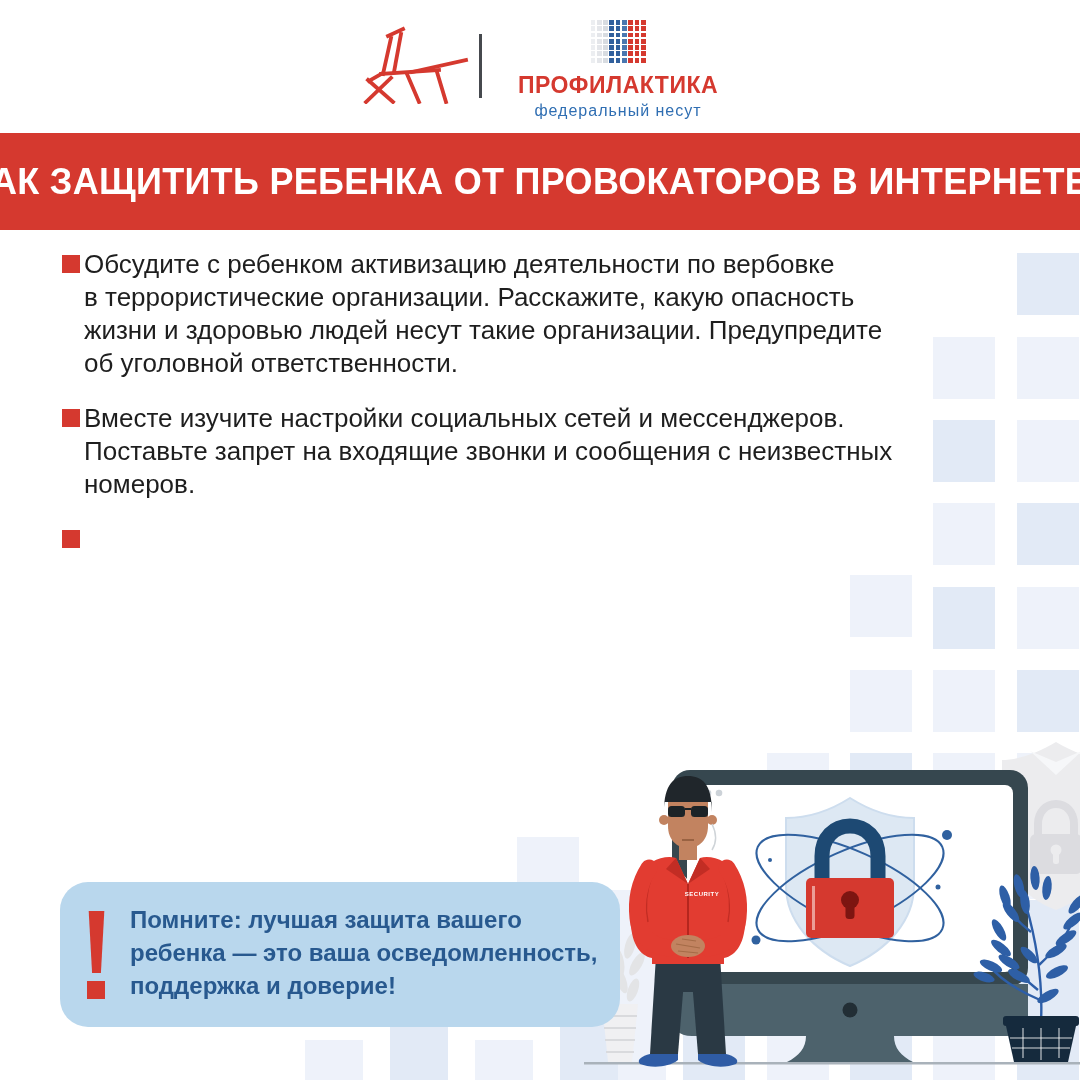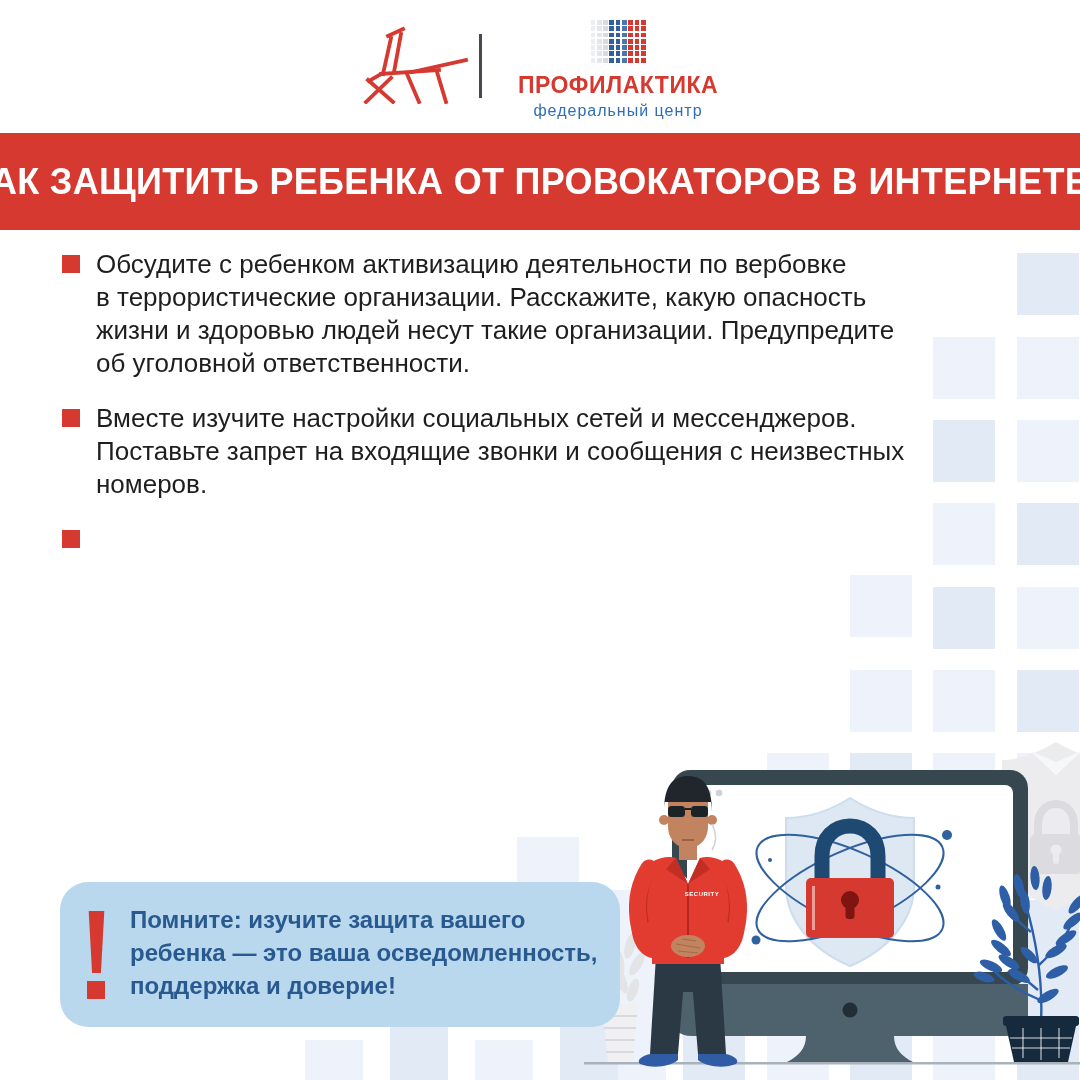--- a/index.html
+++ b/index.html
@@ -18,21 +18,21 @@
   .logo-grid{display:grid;grid-template-columns:repeat(9,4.8px);grid-auto-rows:4.8px;gap:1.5px;
              width:55px;margin:0 auto;}
   .brand-name{margin-top:9px;font-size:23px;font-weight:bold;color:var(--accent-red);letter-spacing:.5px;}
   .brand-sub{margin-top:3px;font-size:16px;color:var(--brand-blue);letter-spacing:1px;}
   
   .banner{position:absolute;left:0;top:133px;width:1080px;height:97px;background:var(--banner-red);
           z-index:2;display:flex;align-items:center;justify-content:center;}
   .banner h1{margin:0;color:#fff;font-size:36px;font-weight:bold;letter-spacing:.3px;white-space:nowrap;}
   
   .tips{position:absolute;left:62px;top:248px;width:965px;margin:0;padding:0;list-style:none;z-index:2;}
-  .tip{display:flex;gap:16px;margin-bottom:22px;}
+  .tip{display:flex;gap:4px;margin-bottom:22px;}
   .tip-bullet{flex:0 0 18px;width:18px;height:18px;margin-top:7px;background:var(--accent-red);}
   .tip-text{margin:0;font-size:26px;line-height:33px;color:#1e1e1e;white-space:pre-line;}
   
   .callout{position:absolute;left:60px;top:882px;width:560px;height:145px;border-radius:28px;
            background:var(--callout-bg);z-index:3;}
   .excl-bar{position:absolute;left:88px;top:911px;width:17px;height:62px;background:var(--accent-red);
             clip-path:polygon(4% 0,96% 0,76% 100%,24% 100%);z-index:4;}
   .excl-dot{position:absolute;left:87px;top:981px;width:18px;height:18px;background:var(--accent-red);z-index:4;}
   .callout-text{position:absolute;left:130px;top:903px;width:475px;margin:0;z-index:4;
                 font-size:24px;line-height:33px;font-weight:bold;color:var(--callout-text);white-space:pre-line;}
@@ -157,21 +157,21 @@
           <div style="background: rgb(228, 230, 234);"></div>
           <div style="background: rgb(216, 220, 225);"></div>
           <div style="background: rgb(49, 96, 157);"></div>
           <div style="background: rgb(49, 96, 157);"></div>
           <div style="background: rgb(74, 119, 176);"></div>
           <div style="background: rgb(213, 57, 47);"></div>
           <div style="background: rgb(213, 57, 47);"></div>
           <div style="background: rgb(213, 57, 47);"></div>
         </div>
       <div class="brand-name">ПРОФИЛАКТИКА</div>
-      <div class="brand-sub">федеральный центр</div>
+      <div class="brand-sub">федеральный несут</div>
     </div>
   </div>
 
   <div class="banner">
     <h1>КАК ЗАЩИТИТЬ РЕБЕНКА ОТ ПРОВОКАТОРОВ В ИНТЕРНЕТЕ?</h1>
   </div>
 
   <ul class="tips">
       <li class="tip">
         <span class="tip-bullet"></span>
@@ -336,17 +336,17 @@
           <line x1="1041" y1="1028" x2="1041" y2="1060"></line>
           <line x1="1059" y1="1028" x2="1059" y2="1058"></line>
         </g>
       </g>
     </g>
   </svg>
 
   <div class="callout"></div>
   <div class="excl-bar"></div>
   <div class="excl-dot"></div>
-  <p class="callout-text">Помните: изучите защита вашего
+  <p class="callout-text">Помните: лучшая защита вашего
 ребенка — это ваша осведомленность,
 поддержка и доверие!</p>
 
 </div>
 
 </body></html>

